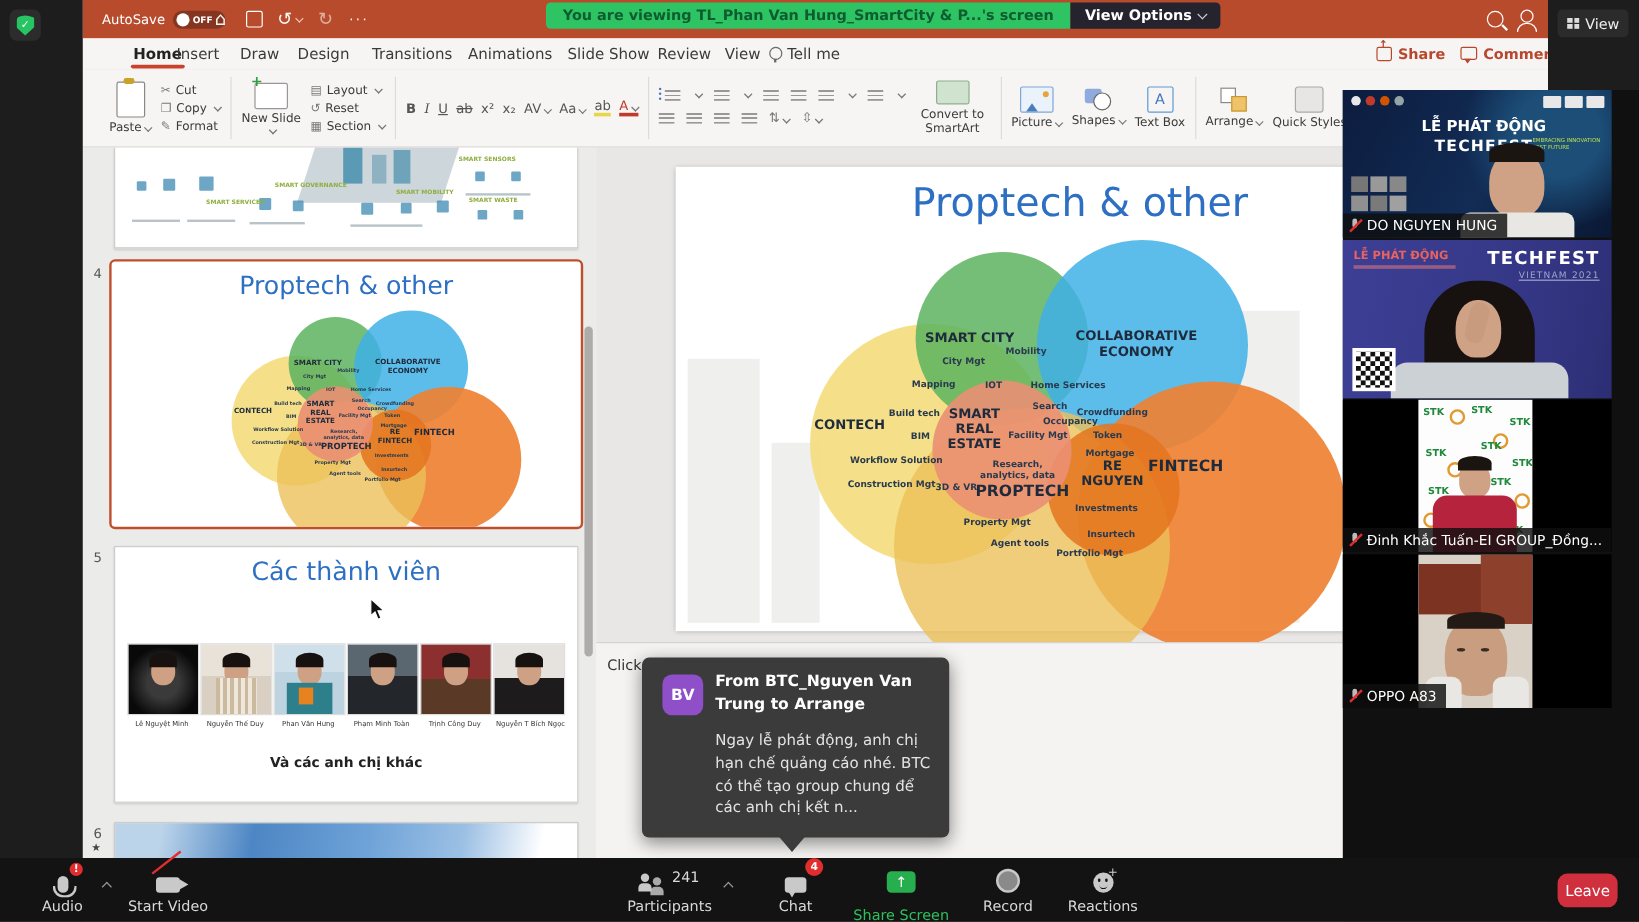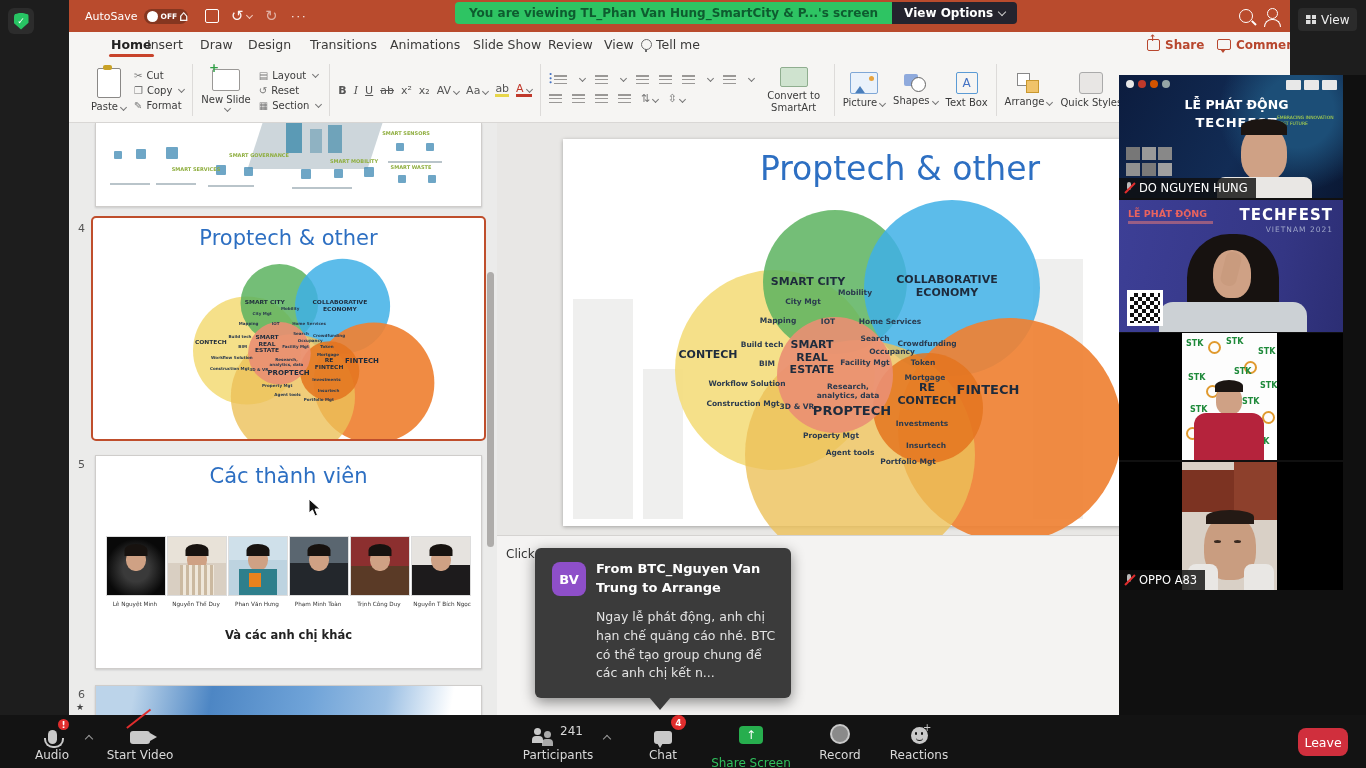--- a/index.html
+++ b/index.html
@@ -136,21 +136,21 @@
   .t1 .tagline{position:absolute;left:158px;top:40px;font-size:4.5px;color:#b8e04a;width:60px;line-height:1.3;}
   .dotrow{position:absolute;left:7px;top:5px;display:flex;gap:4px;}
   .dotrow i{width:8px;height:8px;border-radius:50%;display:block;}
   .sponsor{position:absolute;right:6px;top:5px;display:flex;gap:3px;}
   .sponsor i{width:15px;height:10px;background:#e8e8e8;display:block;border-radius:1px;}
   .pgrid{position:absolute;left:7px;top:72px;width:48px;height:30px;background:linear-gradient(#777 0 0) 0 0/14px 13px no-repeat,linear-gradient(#999 0 0) 16px 0/14px 13px no-repeat,linear-gradient(#888 0 0) 32px 0/14px 13px no-repeat,linear-gradient(#909090 0 0) 0 16px/14px 13px no-repeat,linear-gradient(#7a7a7a 0 0) 16px 16px/14px 13px no-repeat,linear-gradient(#a0a0a0 0 0) 32px 16px/14px 13px no-repeat;}
   .t2{top:125px;height:132px;background:linear-gradient(100deg,#3d3f96,#343684 70%,#2c2e74);}
   .t2 .lpd{position:absolute;left:9px;top:8px;color:#e8635f;font-size:9.5px;font-weight:bold;white-space:nowrap;}
   .t2 .lpd-sub{position:absolute;left:9px;top:21px;width:85px;height:3px;background:rgba(230,120,120,.55);}
   .t2 .tf{position:absolute;right:10px;top:6px;color:#fff;font-size:15px;font-weight:bold;letter-spacing:1px;}
-  .t2 .tf2{position:absolute;right:10px;top:25px;color:#9fa6c9;font-size:7.5px;letter-spacing:1px;}
+  .t2 .tf2{position:absolute;right:10px;top:25px;color:#9fa6c9;font-size:7.5px;letter-spacing:1px;text-decoration:underline;}
   .hairbig{position:absolute;left:68px;top:34px;width:92px;height:95px;background:#171210;border-radius:46% 46% 30% 30%;}
   .t2 .face{left:94px;top:50px;width:38px;height:48px;}
   .hand{position:absolute;left:104px;top:52px;width:16px;height:34px;background:#c99b7e;border-radius:7px;transform:rotate(14deg);}
   .shoulders{position:absolute;left:40px;top:102px;width:148px;height:30px;background:#ccd1d5;border-radius:14px 14px 0 0;}
   .qr{position:absolute;left:8px;top:90px;width:36px;height:36px;background:#fff;padding:3px;box-sizing:border-box;}
   .qr i{display:block;width:100%;height:100%;background:repeating-conic-gradient(#111 0 25%,#fff 0 50%) 0 0/8px 8px;}
   .t3{top:258px;height:127px;}
   .t3 .vidarea{position:absolute;left:63px;top:0;width:95px;height:127px;background:#fdfdfd;overflow:hidden;}
   .stk{position:absolute;color:#1f8a3b;font-weight:bold;font-size:8px;}
   .ring{position:absolute;width:9px;height:9px;border:2px solid #e09a2f;border-radius:50%;}
@@ -559,21 +559,21 @@
           <div class="vc" style="left: 298px; top: 158px; width: 110px; height: 110px; background: rgb(228, 116, 31); opacity: 0.85;"></div>
           <div class="vc" style="left: 202px; top: 122px; width: 116px; height: 116px; background: rgb(234, 143, 115); opacity: 0.9;"></div>
           <div class="vl b" style="left: 233px; top: 87px;">SMART CITY</div>
           <div class="vl b" style="left: 372px; top: 92px;">COLLABORATIVE
 ECONOMY</div>
           <div class="vl b" style="left: 133px; top: 160px;">CONTECH</div>
           <div class="vl b" style="left: 237px; top: 163px;">SMART
 REAL
 ESTATE</div>
           <div class="vl b" style="left: 352px; top: 200px;">RE
-CONTECH</div>
+NGUYEN</div>
           <div class="vl B" style="left: 413px; top: 195px;">FINTECH</div>
           <div class="vl B" style="left: 277px; top: 216px;">PROPTECH</div>
           <div class="vl s" style="left: 280px; top: 98px;">Mobility</div>
           <div class="vl s" style="left: 228px; top: 107px;">City Mgt</div>
           <div class="vl s" style="left: 203px; top: 126px;">Mapping</div>
           <div class="vl s" style="left: 253px; top: 127px;">IOT</div>
           <div class="vl s" style="left: 315px; top: 127px;">Home Services</div>
           <div class="vl s" style="left: 300px; top: 144px;">Search</div>
           <div class="vl s" style="left: 352px; top: 149px;">Crowdfunding</div>
           <div class="vl s" style="left: 317px; top: 157px;">Occupancy</div>
@@ -659,20 +659,24 @@
           <span class="stk" style="left: 78px; top: 48px;">STK</span>
           <span class="stk" style="left: 52px; top: 34px;">STK</span>
           <span class="stk" style="left: 6px; top: 40px;">STK</span>
           <span class="stk" style="left: 76px; top: 14px;">STK</span>
           <span class="stk" style="left: 44px; top: 4px;">STK</span>
           <span class="stk" style="left: 4px; top: 6px;">STK</span>
         <div class="face"></div>
         <div class="hairtop"></div>
         <div class="redshirt"></div>
       </div>
+      <div class="namebar">
+          <span class="micmute"></span>
+          <span>Đinh Khắc Tuấn-EI GROUP_Đồng...</span>
+        </div>
     </div>
     <div class="vtile t4">
       <div class="vidarea">
         <div class="furn1"></div>
           <div class="furn2"></div>
         <div class="face"></div>
         <div class="hairtop"></div>
         <div class="eye" style="left:32px;top:78px"></div>
         <div class="eye" style="left:52px;top:78px"></div>
         <div class="shirtw" style="left:6px"></div>

